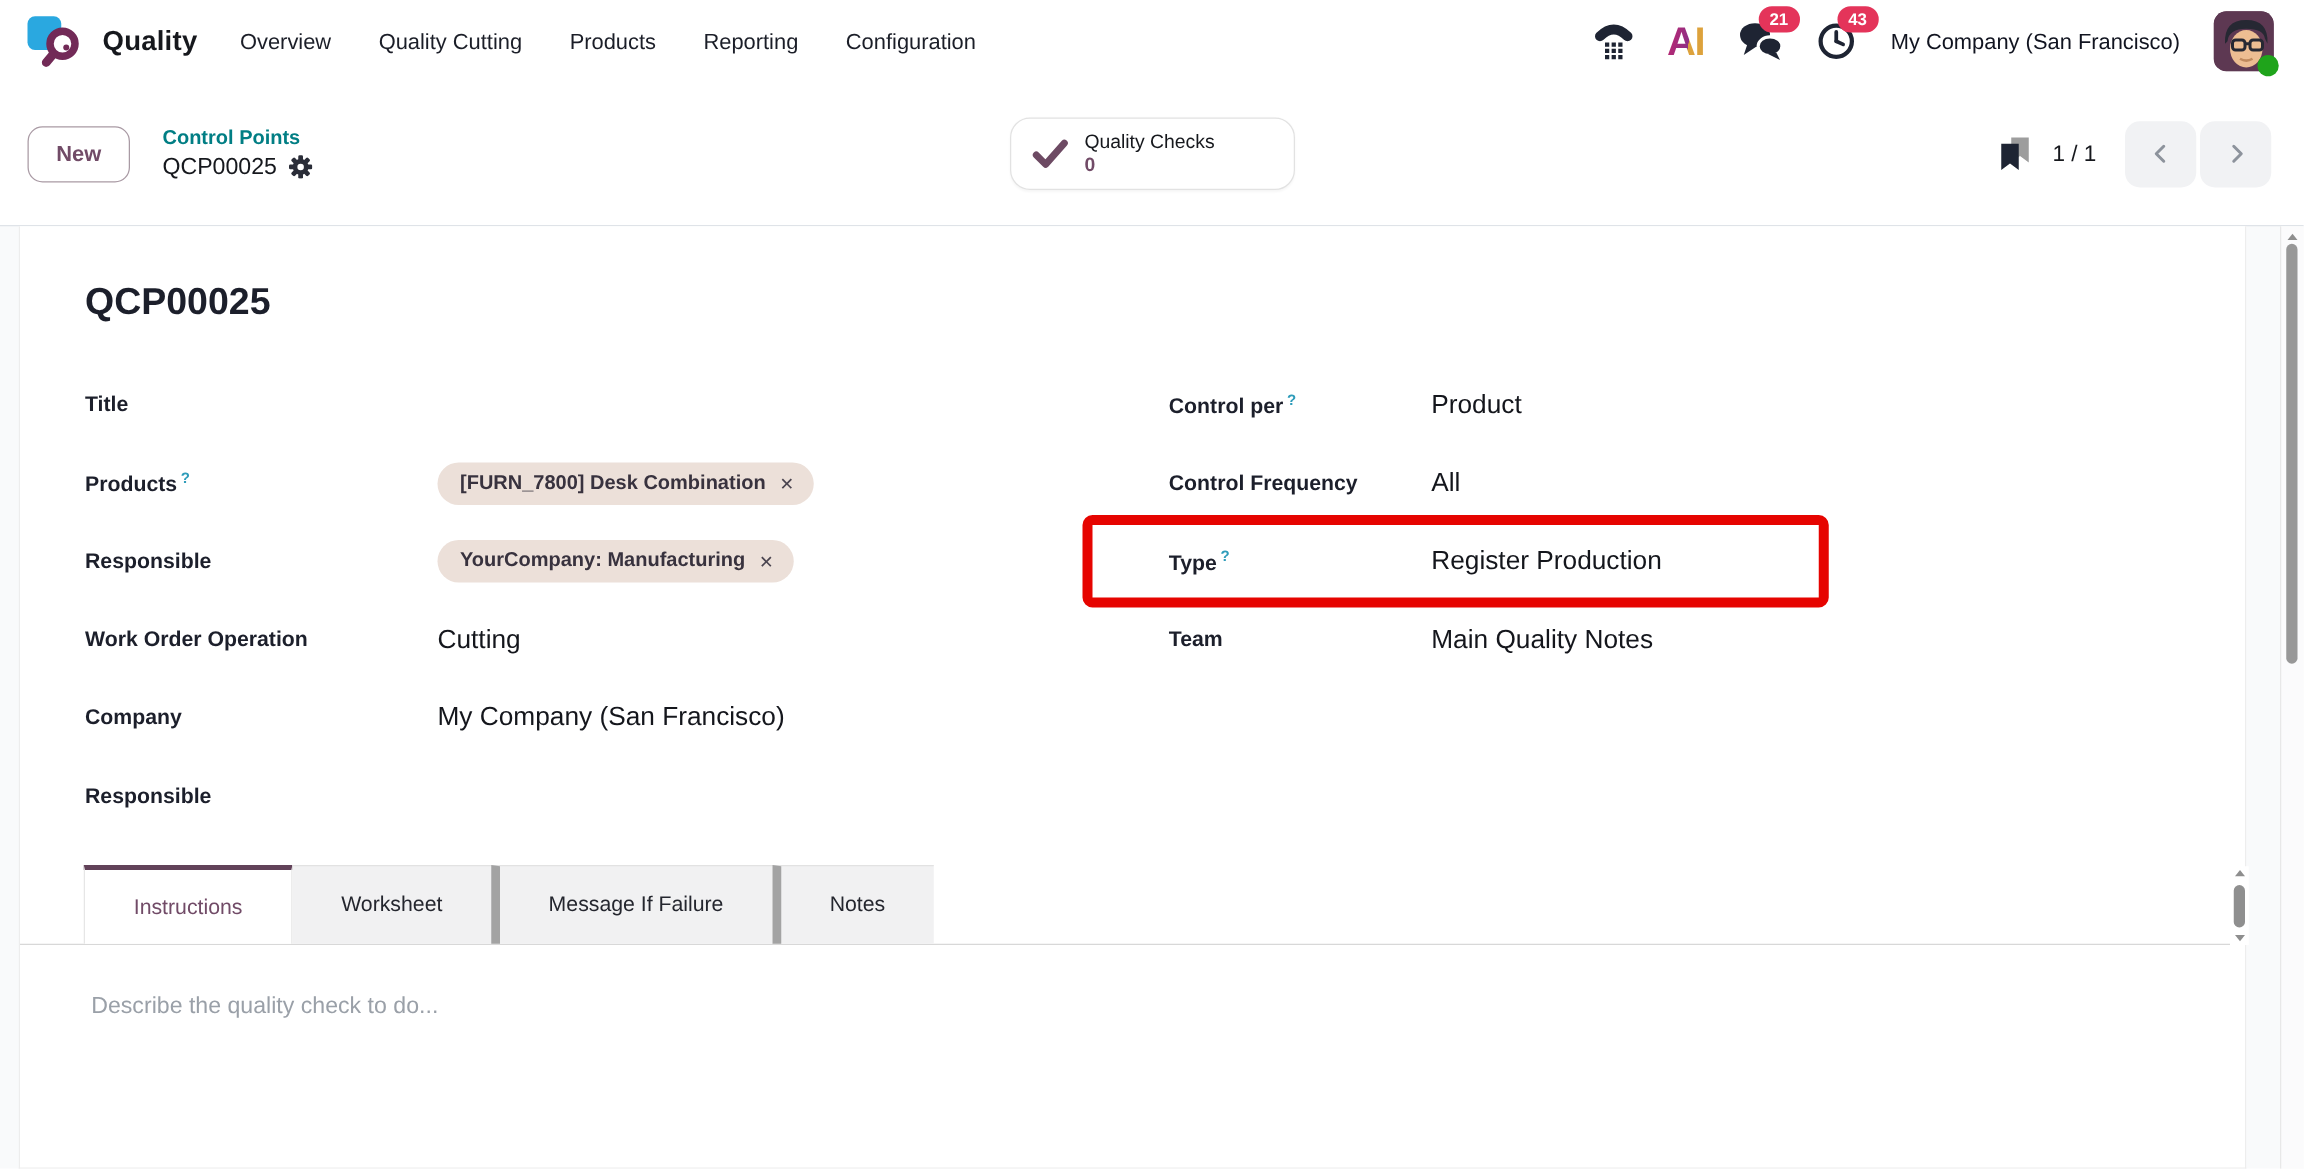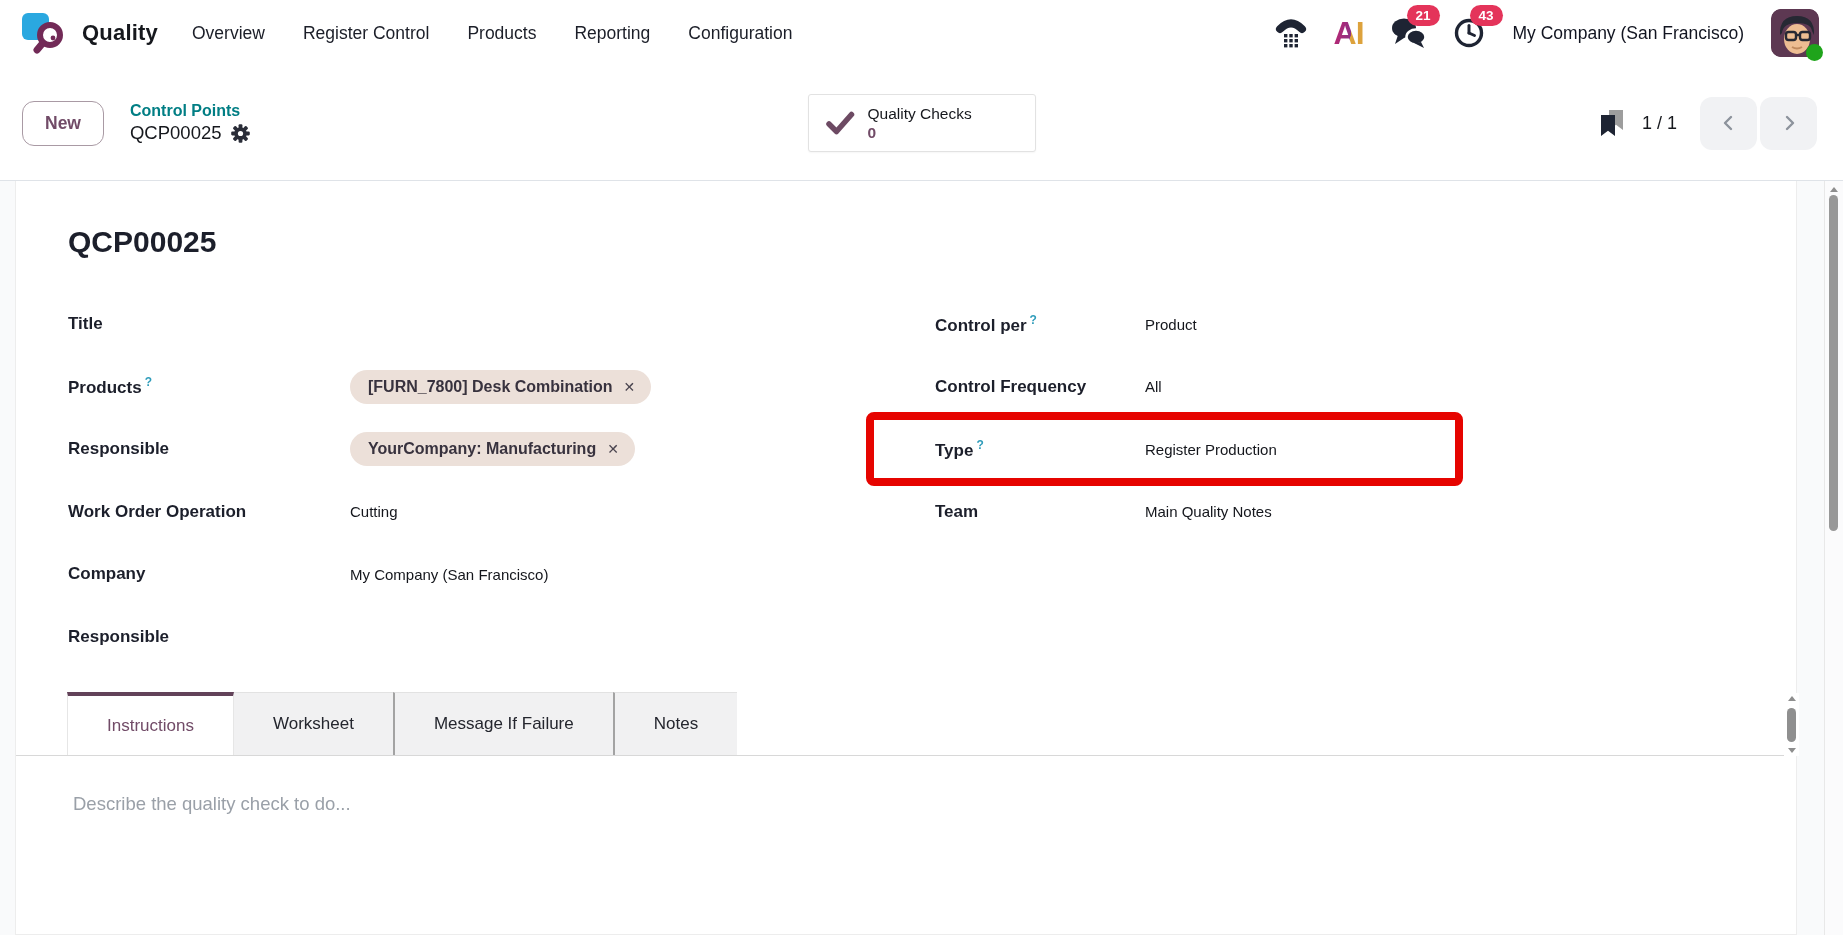--- a/index.html
+++ b/index.html
@@ -27,21 +27,21 @@
   .status-dot { position:absolute; right:-4px; bottom:-4px; width:17px; height:17px; border-radius:50%; background:#1fa41b; }
 
   
   .cpanel { height:114px; display:flex; align-items:center; padding:0 26px 0 22px; position:relative; background:#fff; }
   .btn-new { border:1px solid #a99aa4; background:#fff; color:#714b67; font-weight:600;
     font-size:17.5px; padding:11px 22px; border-radius:12px; cursor:pointer; font-family:inherit; }
   .crumbs { margin-left:26px; display:flex; flex-direction:column; gap:2px; }
   .crumb-parent { color:#017e84; font-weight:700; font-size:16px; cursor:pointer; }
   .crumb-current { display:flex; align-items:center; gap:9px; font-size:18.5px; color:#16181d; }
   .stat-btn { position:absolute; left:50%; top:50%; transform:translate(-50%,-50%);
-    width:228px; height:58px; background:#fff; border:1px solid #e2e2e2; border-radius:3px;
+    width:228px; height:58px; background:#fff; border:1px solid #e2e2e2; border-radius:16px;
     display:flex; align-items:center; gap:13px; padding:0 16px; cursor:pointer;
     box-shadow:0 1px 2px rgba(0,0,0,.04); }
   .stat-col { display:flex; flex-direction:column; align-items:flex-start; line-height:1.25; }
   .stat-label { font-size:15.5px; color:#16181d; }
   .stat-value { font-size:15.5px; color:#714b67; font-weight:600; }
   .pager { margin-left:auto; display:flex; align-items:center; gap:17px; }
   .pager-count { font-size:18px; color:#16181d; margin-right:6px; }
   .pager-btns { display:flex; gap:3px; }
   .pager-btn { width:57px; height:53px; background:#f1f2f4; border:none; border-radius:12px;
     display:flex; align-items:center; justify-content:center; cursor:pointer; }
@@ -51,36 +51,36 @@
   .sheet { position:absolute; left:15px; top:0; width:1782px; height:100%;
     background:#fff; border:1px solid #ededed; border-top:none; border-radius:0 0 0 0; }
   .record-title { position:absolute; left:52px; top:44px; font-size:30px; font-weight:700; color:#1c1f2b; }
 
   .fields-left  { position:absolute; left:52px;  top:112px; width:640px; }
   .fields-right { position:absolute; left:919px; top:112px; width:530px; }
   .field-row { height:62.5px; display:flex; align-items:center; }
   .field-label { width:282px; flex:0 0 auto; font-size:17px; font-weight:700; color:#1c1f2b; }
   .fields-right .field-label { width:210px; }
   .field-label sup { color:#2f9cba; font-size:12px; font-weight:700; margin-left:3px; }
-  .field-value { font-size:15px; color:#14161c; cursor:pointer; }
+  .field-value { font-size:21px; color:#14161c; cursor:pointer; }
   .field-input { flex:1; height:30px; cursor:text; }
   .tag { display:inline-flex; align-items:center; gap:11px; background:#ece0d9;
     border-radius:50px; padding:8px 16px 8px 18px; cursor:pointer; }
   .tag-text { font-size:16px; font-weight:600; color:#38323e; }
   .tag-x { font-size:14px; color:#4a444f; cursor:pointer; }
 
   .highlight-box { position:absolute; left:850px; top:231px; width:597px; height:74px;
     border:8px solid #e60400; border-radius:8px; pointer-events:none; }
 
   
   .tabs { position:absolute; left:0; top:511px; width:100%; height:64px;
     display:flex; padding-left:51px; border-bottom:1px solid #d8d8d8; }
   .tab { display:flex; align-items:center; padding:0 39px; font-size:17px; font-weight:500;
     color:#24262e; background:#f1f1f2; border-top:1px solid #e2e2e2; cursor:pointer; }
-  .tab.inactive + .tab.inactive { border-left:2px solid #a3a3a3; }
+  .tab.inactive + .tab.inactive { border-left:7px solid #a3a3a3; }
   .tab.active { background:#fff; color:#714b67; border-top:4px solid #624259;
     border-left:1px solid #e6e6e6; border-right:1px solid #e6e6e6; }
   .nb-scroll { position:absolute; left:1768px; top:512px; width:15px; height:63px; background:#fff;
     display:flex; flex-direction:column; align-items:center; justify-content:space-between; padding:3px 0; }
   .tri-up { width:0; height:0; border-left:4px solid transparent; border-right:4px solid transparent; border-bottom:5px solid #8e8e8e; }
   .tri-down { width:0; height:0; border-left:4px solid transparent; border-right:4px solid transparent; border-top:5px solid #8e8e8e; }
   .nb-thumb { width:9px; height:34px; background:#8f8f8f; border-radius:5px; cursor:grab; }
 
   .editor-placeholder { position:absolute; left:57px; top:612px; font-size:18.5px; color:#9aa0a8; cursor:text; }
 
@@ -99,21 +99,21 @@
     <div class="logo-square"></div>
     <svg class="logo-glass" width="36" height="36" viewBox="0 0 36 36">
       <circle cx="20" cy="17" r="10" fill="#ffffff" stroke="#722a57" stroke-width="6"></circle>
       <line x1="12" y1="26" x2="7" y2="32" stroke="#722a57" stroke-width="7" stroke-linecap="round"></line>
       <circle cx="23" cy="20" r="2.4" fill="#722a57"></circle>
     </svg>
   </div>
   <div class="app-name">Quality</div>
   <ul class="menu">
     <li>Overview</li>
-    <li>Register Control</li>
+    <li>Quality Cutting</li>
     <li>Products</li>
     <li>Reporting</li>
     <li>Configuration</li>
   </ul>
   <div class="systray">
     <div class="tray-item">
       <svg width="32" height="32" viewBox="0 0 32 32">
         <path d="M5 12 Q16 1 27 12" fill="none" stroke="#1e2433" stroke-width="8" stroke-linecap="round"></path>
         <g fill="#1e2433">
           <rect x="9" y="17" width="3.4" height="3.4"></rect>

